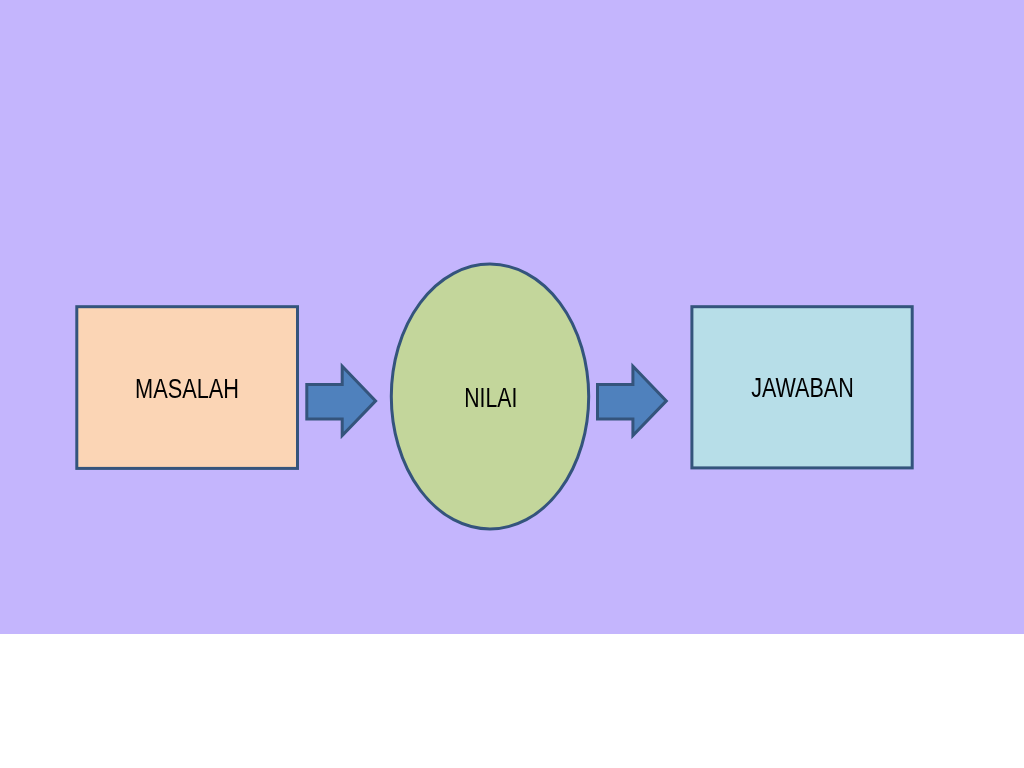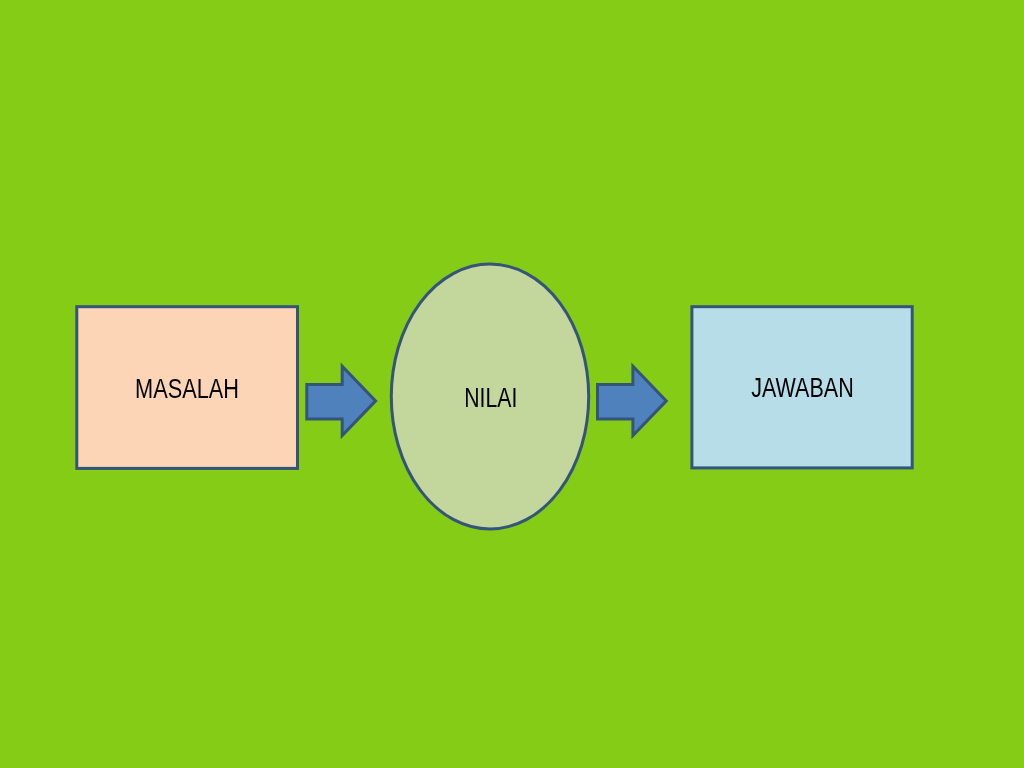--- a/index.html
+++ b/index.html
@@ -1,16 +1,16 @@
 <!DOCTYPE html>
 <html><head>
 <meta charset="utf-8">
 <style>
   html,body{margin:0;padding:0;background:#ffffff;}
-  .page{position:relative;width:1024px;height:768px;background:#84cc16;overflow:hidden;}
+  .page{position:relative;width:1024px;height:634px;background:#c4b5fd;overflow:hidden;}
   svg{display:block;}
   text{font-family:"Liberation Sans",sans-serif;fill:#000000;}
 </style>
 </head>
 <body>
 <div class="page">
 <svg width="1024" height="768" viewBox="0 0 1024 768">
 
   <rect x="76.8" y="306.7" width="220.7" height="161.7" fill="#FBD5B5" stroke="#34547C" stroke-width="3"></rect>
 

